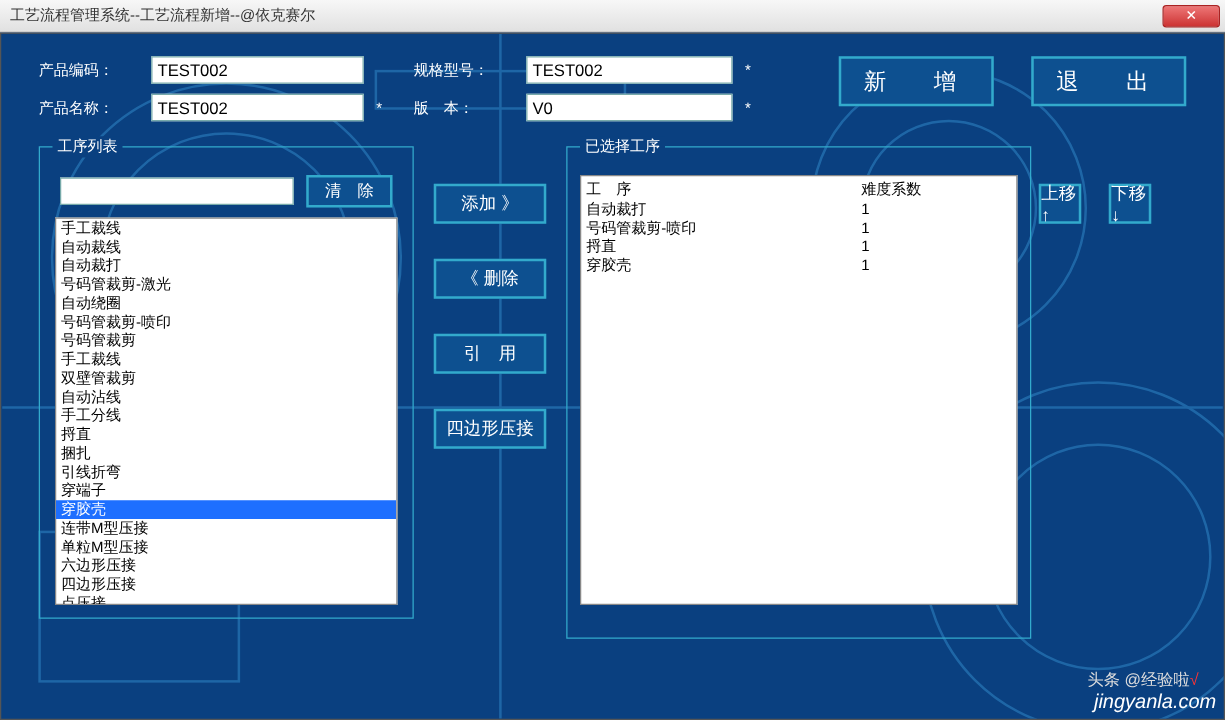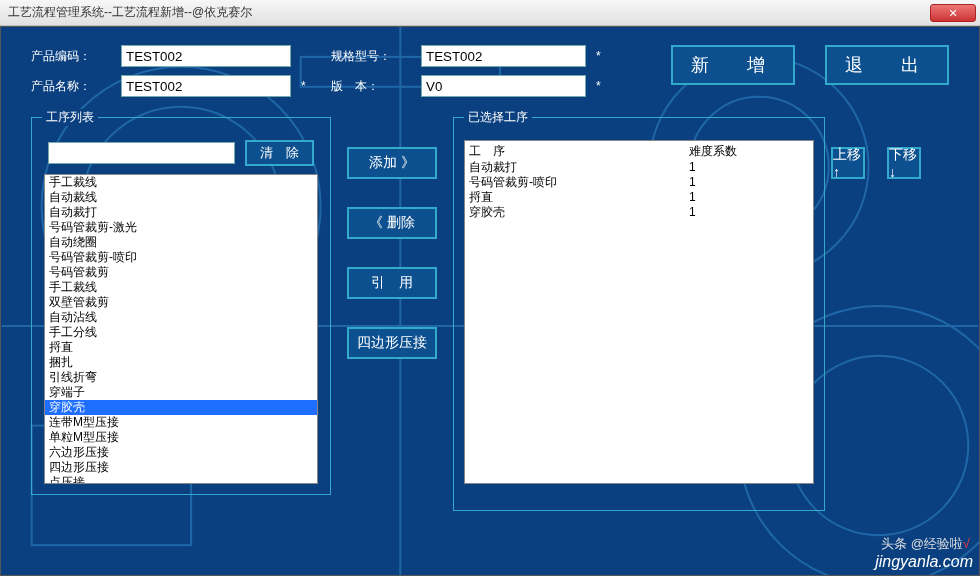--- a/index.html
+++ b/index.html
@@ -32,21 +32,21 @@
 .listitem.sel { background: #1e6fff; color: #fff; }
 .midcol { display: flex; flex-direction: column; gap: 28px; padding-top: 30px; width: 110px; align-items: center; }
 .rightgroup { width: 372px; }
 .seltable { margin: 6px 10px 26px 10px; height: 344px; background: #fff; border: 1px solid #888; overflow: hidden; }
 .seltable .hdr { display: flex; color: #000; padding: 2px 4px 0 4px; }
 .seltable .hdr .c1 { width: 220px; }
 .seltable .row { display: flex; color: #000; padding: 0 4px; line-height: 15px; }
 .seltable .row .c1 { width: 220px; }
 .sidecol { display: flex; flex-direction: row; gap: 22px; padding-top: 30px; width: 90px; align-items: center; }
 .wm { position: absolute; right: 6px; bottom: 4px; color: #fff; font-size: 16px; font-style: italic; }
-.wm2 { position: absolute; right: 9px; bottom: 22px; color: #ddd; font-size: 13px; }
+.wm2 { position: absolute; right: 20px; bottom: 22px; color: #ddd; font-size: 13px; }
 ::-webkit-scrollbar { width: 16px; }
 ::-webkit-scrollbar-track { background: #eee; }
 ::-webkit-scrollbar-thumb { background: #c8c8c8; border: 1px solid #aaa; }
 </style>
 </head>
 <body>
 
 <div class="titlebar">
   <div class="title">工艺流程管理系统--工艺流程新增--@依克赛尔</div>
   <div class="close">✕</div>

